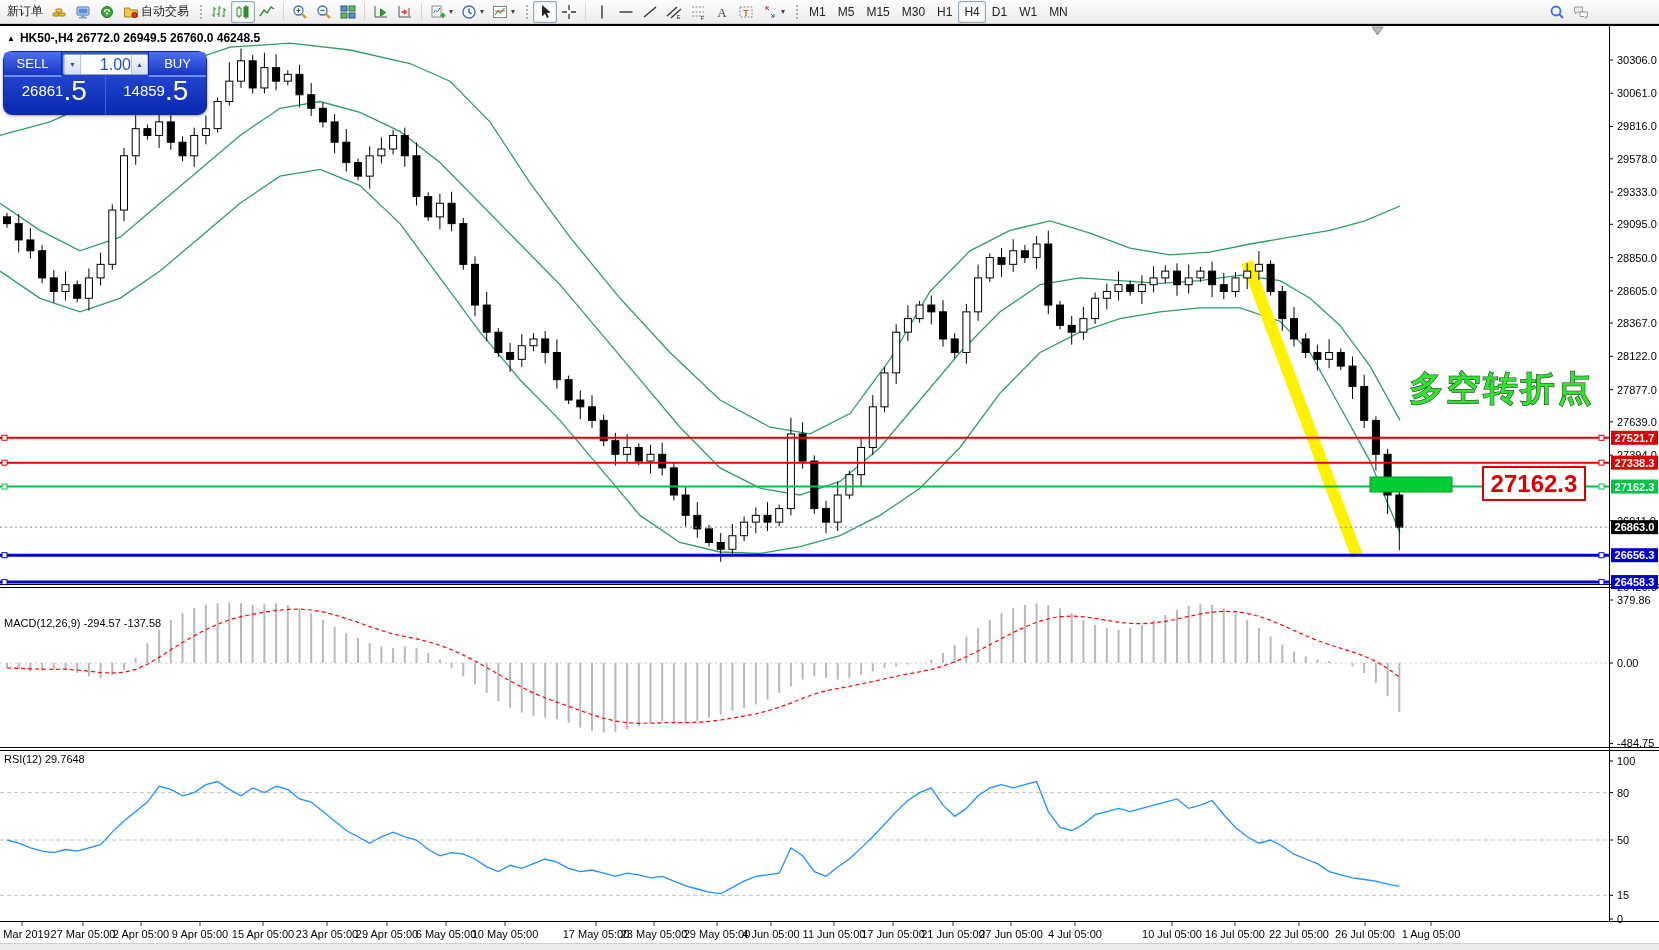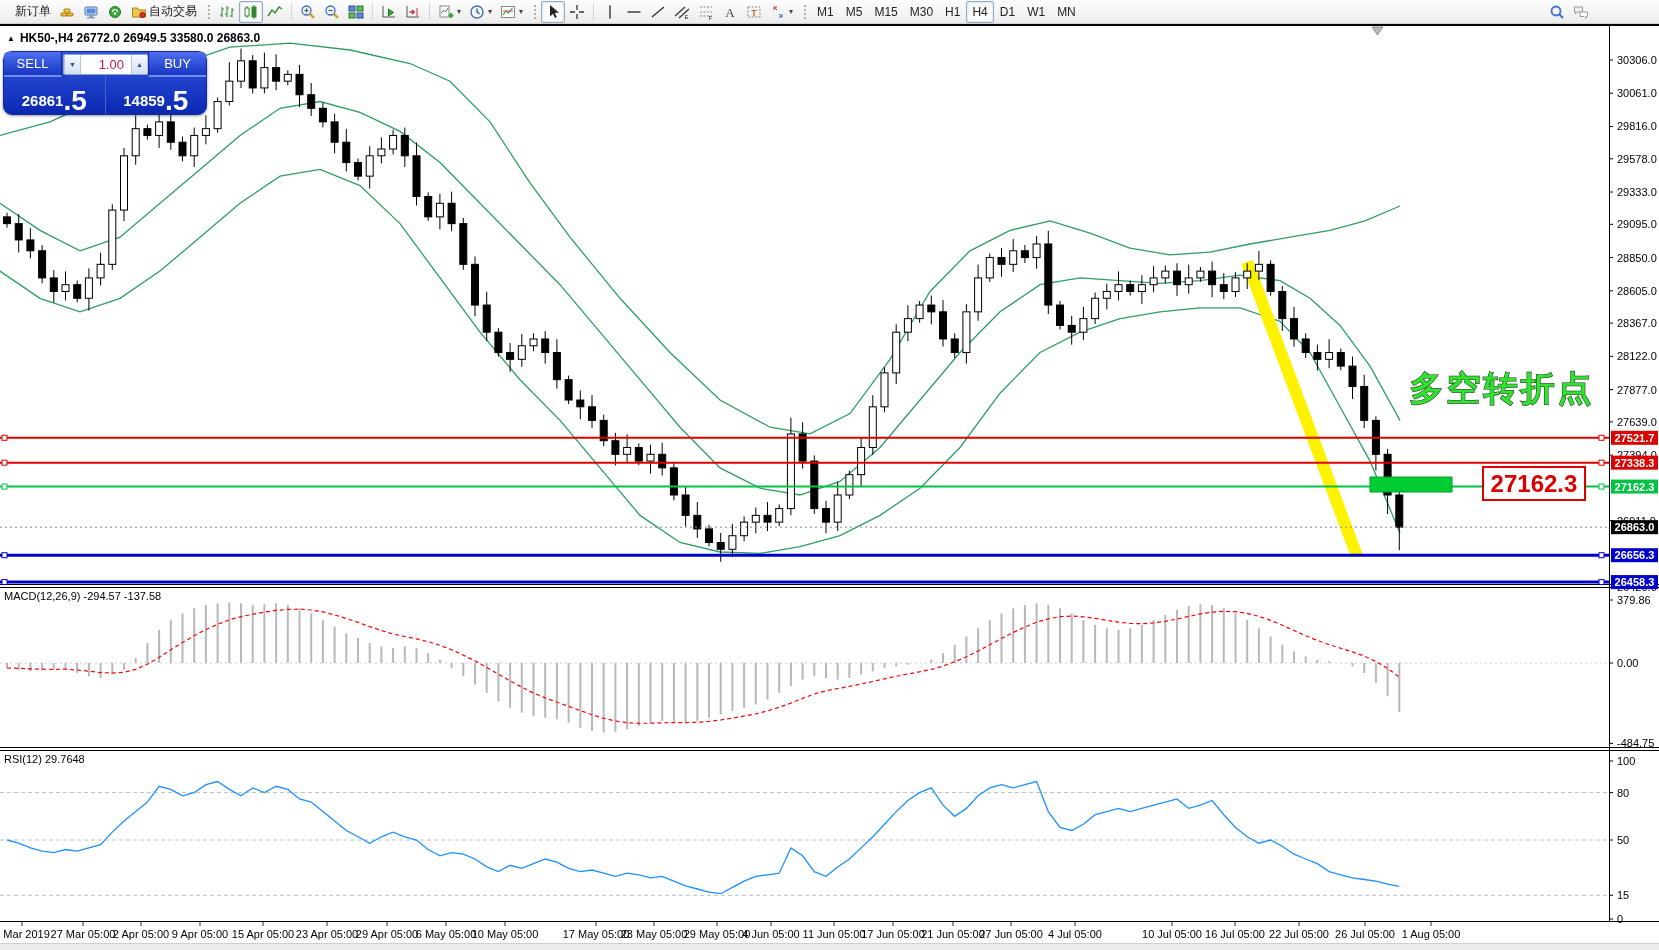--- a/index.html
+++ b/index.html
@@ -1,20 +1,20 @@
 <!DOCTYPE html>
 <html><head>
 <meta charset="utf-8">
 <style>
   html,body{margin:0;padding:0;background:#fff;width:1659px;height:950px;
     font-family:"Liberation Sans",sans-serif;overflow:hidden;position:relative}
   
   #toolbar{position:absolute;left:0;top:0;width:1659px;height:24px;
     background:linear-gradient(#fdfdfd,#ececec);border-bottom:1px solid #cfcfcf;
-    display:flex;align-items:center;padding-left:11px;box-sizing:border-box;z-index:6}
+    display:flex;align-items:center;padding-left:3px;box-sizing:border-box;z-index:6}
   .tb-group{display:flex;align-items:center;height:100%}
   .tb-group.tb-right{margin-left:auto;padding-right:66px}
   .tb-grip{width:4px;height:16px;margin:0 4px 0 6px;
     background-image:radial-gradient(#b0b0b0 40%,transparent 42%);background-size:4px 4px}
   .tb-sep{width:1px;height:17px;background:#d4d4d4;margin:0 4px}
   .tb-btn{display:flex;align-items:center;gap:2px;height:20px;padding:0 3px;
     border:1px solid transparent;border-radius:2px;font-size:12px;color:#1a1a1a;cursor:default}
   .tb-btn.active{background:#fcfcfc;border-color:#96a8bd;box-shadow:inset 0 0 3px #c4d2e2}
   .tb-btn .dd{font-size:8px;color:#444;margin-left:1px}
   .tb-btn span.lbl{white-space:nowrap}
@@ -27,30 +27,30 @@
     background:linear-gradient(#3familyFixed 0 0,#000);background:linear-gradient(#3156dd,#0a28b2);
     border:1px solid #16279c;box-shadow:0 1px 3px rgba(0,0,0,.4);z-index:5;color:#fff}
   .qp-sell,.qp-buy{position:absolute;top:0;width:57px;height:23px;display:flex;align-items:center;
     justify-content:center;font-size:13px;background:linear-gradient(#4d6ff0,#1736c2);
     border-bottom:2px solid #6e8cf4}
   .qp-sell{left:0;border-radius:4px 0 0 0;border-right:1px solid #16279c}
   .qp-buy{right:0;border-radius:0 4px 0 0;border-left:1px solid #16279c}
   .qp-vol{position:absolute;left:59px;top:2px;width:84px;height:19px;display:flex;border:1px solid #8fa2c8;border-radius:2px;overflow:hidden}
   .qp-spin{width:15px;background:linear-gradient(#f6f9ff,#d4dff2);color:#30509e;font-size:7px;
     display:flex;align-items:center;justify-content:center;border-left:1px solid #b6c4de;border-right:1px solid #b6c4de}
-  .qp-vol-val{flex:1;background:#fff;color:#be185d;font-size:13px;display:flex;align-items:center;
-    justify-content:flex-end;padding-right:7px}
+  .qp-vol-val{flex:1;background:#fff;color:#1d4ed8;font-size:16px;display:flex;align-items:center;
+    justify-content:flex-end;}
   .qp-prices{position:absolute;left:0;right:0;top:23px;bottom:0;display:flex}
-  .qp-price{flex:1;display:flex;align-items:flex-end;justify-content:center;font-weight:bold;padding-bottom:2px}
+  .qp-price{flex:1;display:flex;align-items:flex-end;justify-content:center;font-weight:normal;padding-bottom:12px}
   .qp-price.first{border-right:1px solid #4560d8}
   .qp-main{font-size:15px;line-height:1;padding-bottom:4px}
   .qp-big{font-size:28px;line-height:.8}
   
   .pane-label{position:absolute;font-size:11px;color:#000;z-index:4;white-space:pre}
-  #macd-label{left:4px;top:590px}
+  #macd-label{left:4px;top:617px}
   #rsi-label{left:4px;top:753px}
   
   #price-callout{position:absolute;left:1482px;top:466px;width:100px;height:31px;background:#fff;
     border:2px solid #dd0000;color:#dd0000;font-size:24px;font-weight:bold;display:flex;
     align-items:center;justify-content:center;z-index:4}
   
   #chart-svg{position:absolute;left:0;top:0;z-index:1}
   #chart-svg text{font-family:"Liberation Sans",sans-serif}
 </style>
 </head>
@@ -813,21 +813,21 @@
   <g id="g-annots">
     <text x="1502" y="400" text-anchor="middle" font-size="34" font-weight="bold" fill="#2fe32f" stroke="#222222" stroke-width="1" paint-order="stroke" letter-spacing="3">多空转折点</text>
   <rect x="1370" y="477" width="82" height="15" fill="#00cc33" stroke="#00a128"></rect>
       <rect x="1610" y="26" width="49" height="895" fill="transparent"></rect>
       <rect x="0" y="922" width="1609" height="21" fill="transparent"></rect>
     </g>
 </svg>
 
 <div id="symbol-title">
   <span class="tri">▲</span>
-  <span>HK50-,H4  26772.0 26949.5 33580.0 26863.0</span>
+  <span>HK50-,H4  26772.0 26949.5 26760.0 46248.5</span>
 </div>
 
 <div id="quote-panel">
   <div class="qp-sell">SELL</div>
   <div class="qp-vol">
     <div class="qp-spin">▼</div>
     <div class="qp-vol-val">1.00</div>
     <div class="qp-spin">▲</div>
   </div>
   <div class="qp-buy">BUY</div>

